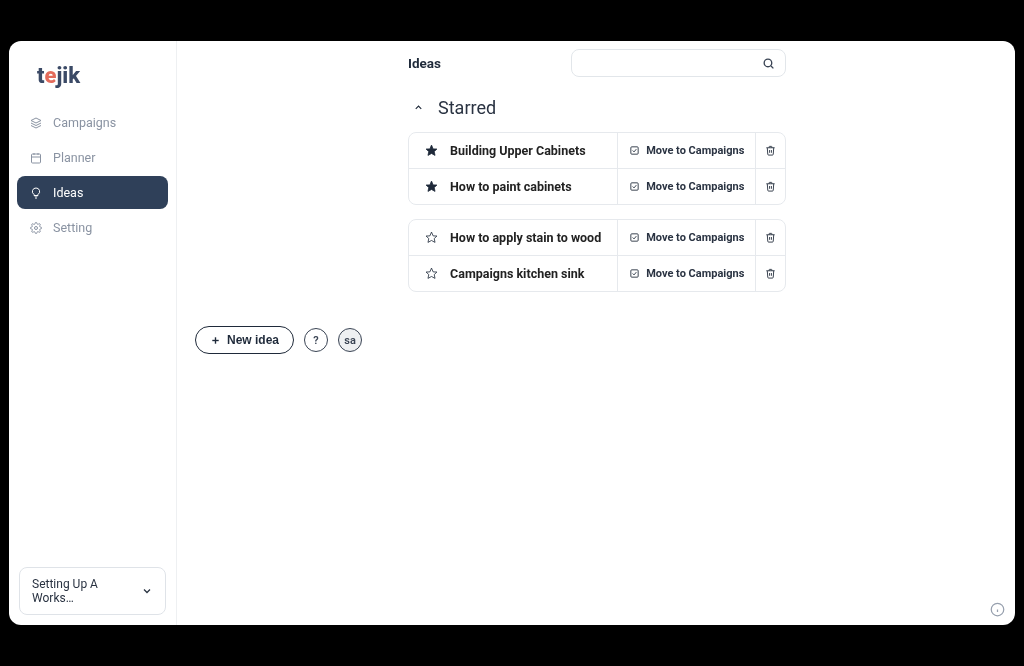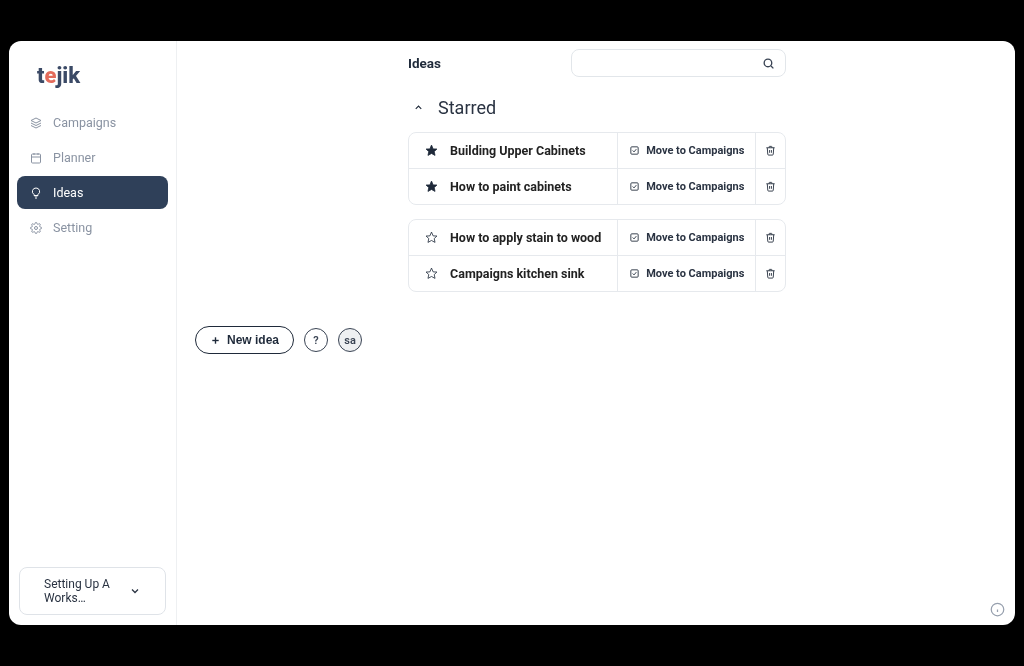--- a/index.html
+++ b/index.html
@@ -11,21 +11,21 @@
     .logo .l-t { color: #3b4a66; }
     .logo .l-e { color: #e36b5b; }
     .logo .l-j { color: #3b4a66; }
     .logo .l-i { color: #3b4a66; }
     .logo .l-k { color: #3b4a66; }
     .nav { display: flex; flex-direction: column; gap: 2px; padding: 0 8px; }
     .nav-item { display: flex; align-items: center; gap: 10px; padding: 9px 12px; border-radius: 8px; color: #8a93a2; font-size: 12.5px; cursor: pointer; }
     .nav-item.active { background: #2f4059; color: #fff; }
     .nav-icon { width: 14px; height: 14px; display: inline-flex; align-items: center; justify-content: center; flex-shrink: 0; }
     .sidebar-footer { margin-top: auto; padding: 10px; }
-    .workspace-select { border: 1px solid #dfe3e8; border-radius: 8px; padding: 9px 24px; font-size: 12px; color: #2a3342; display: flex; align-items: center; justify-content: space-between; cursor: pointer; }
+    .workspace-select { border: 1px solid #dfe3e8; border-radius: 8px; padding: 9px 12px; font-size: 12px; color: #2a3342; display: flex; align-items: center; justify-content: space-between; cursor: pointer; }
     .main { flex: 1; display: flex; flex-direction: row; }
     .topbar { display: flex; justify-content: flex-end; align-items: center; gap: 10px; padding: 14px 18px 0 18px; }
     .new-idea-btn { display: flex; align-items: center; gap: 6px; border: 1.5px solid #1f2a3a; background: #fff; border-radius: 16px; padding: 6px 14px; font-size: 12px; font-weight: 600; color: #1f2a3a; cursor: pointer; }
     .circle-btn { width: 24px; height: 24px; border-radius: 50%; border: 1.5px solid #3a4454; display: flex; align-items: center; justify-content: center; font-size: 11px; font-weight: 600; color: #3a4454; cursor: pointer; background: #fff; }
     .circle-btn.avatar { background: #eef0f2; }
     .content { padding: 8px 22px 0 28px; }
     .content-head { display: flex; align-items: center; justify-content: space-between; margin-bottom: 14px; }
     .page-title { font-size: 13.5px; font-weight: 700; color: #1f2a3a; }
     .search-box { width: 215px; border: 1px solid #e2e6ea; border-radius: 8px; padding: 6px 10px; display: flex; align-items: center; justify-content: flex-end; }
     .search-box input { border: none; outline: none; flex: 1; font-size: 12px; }

